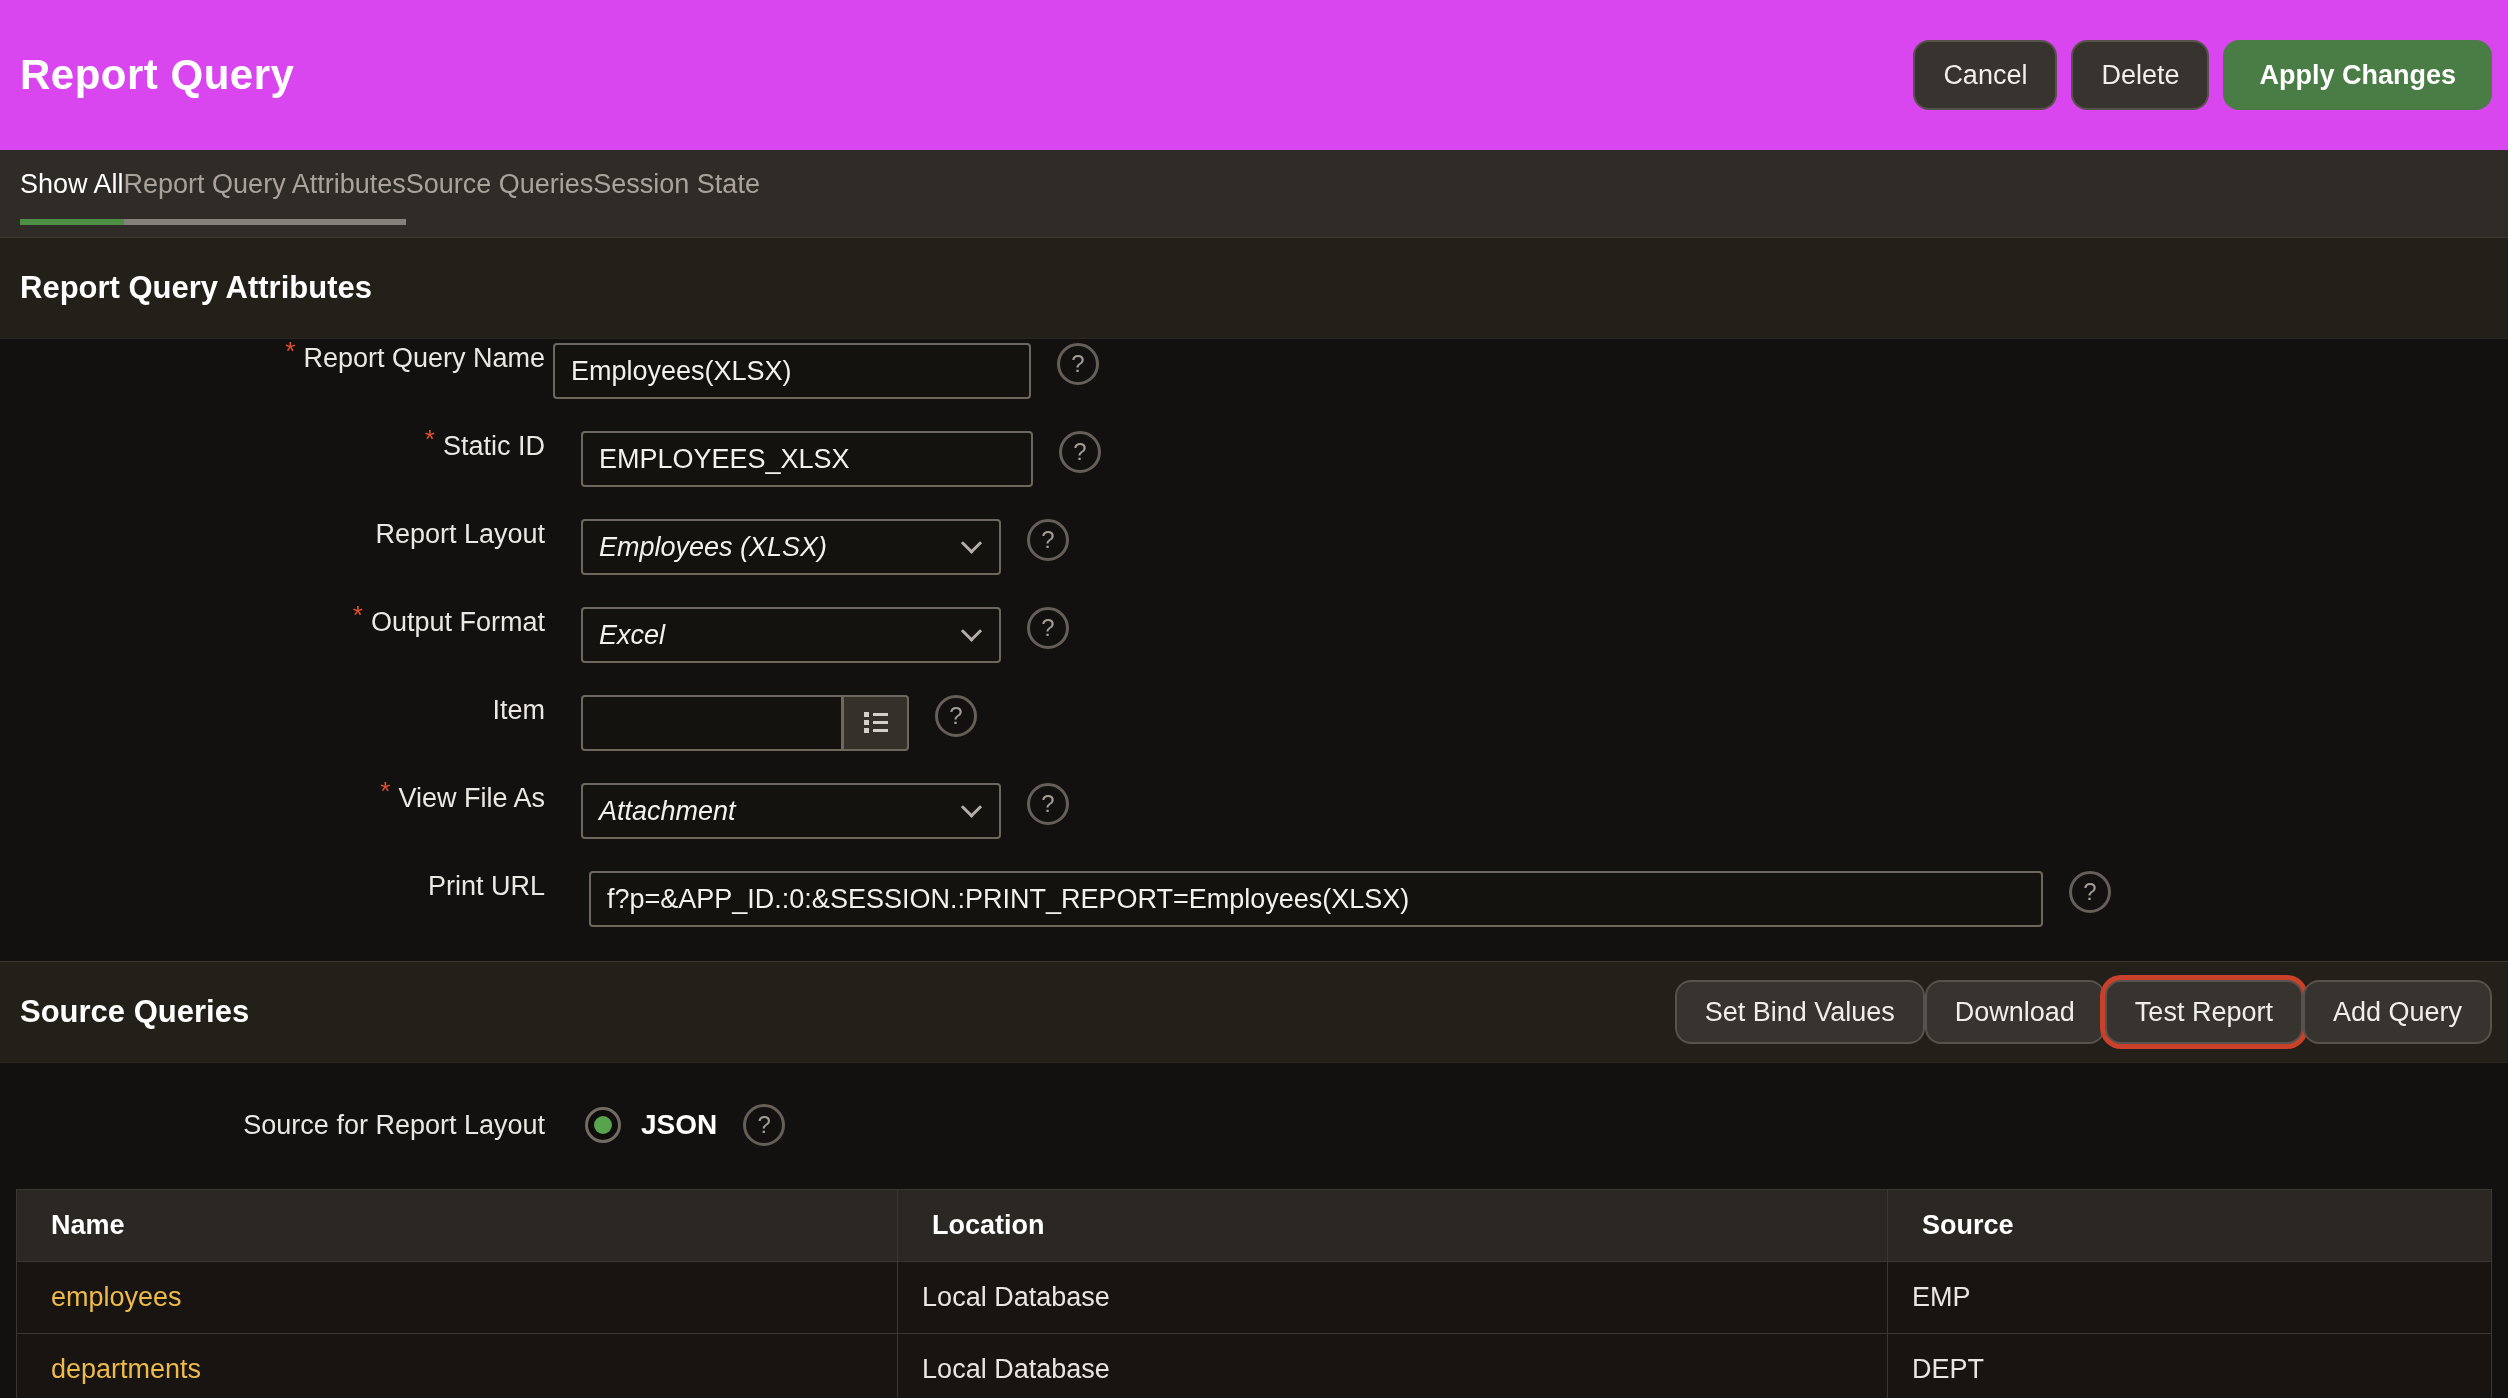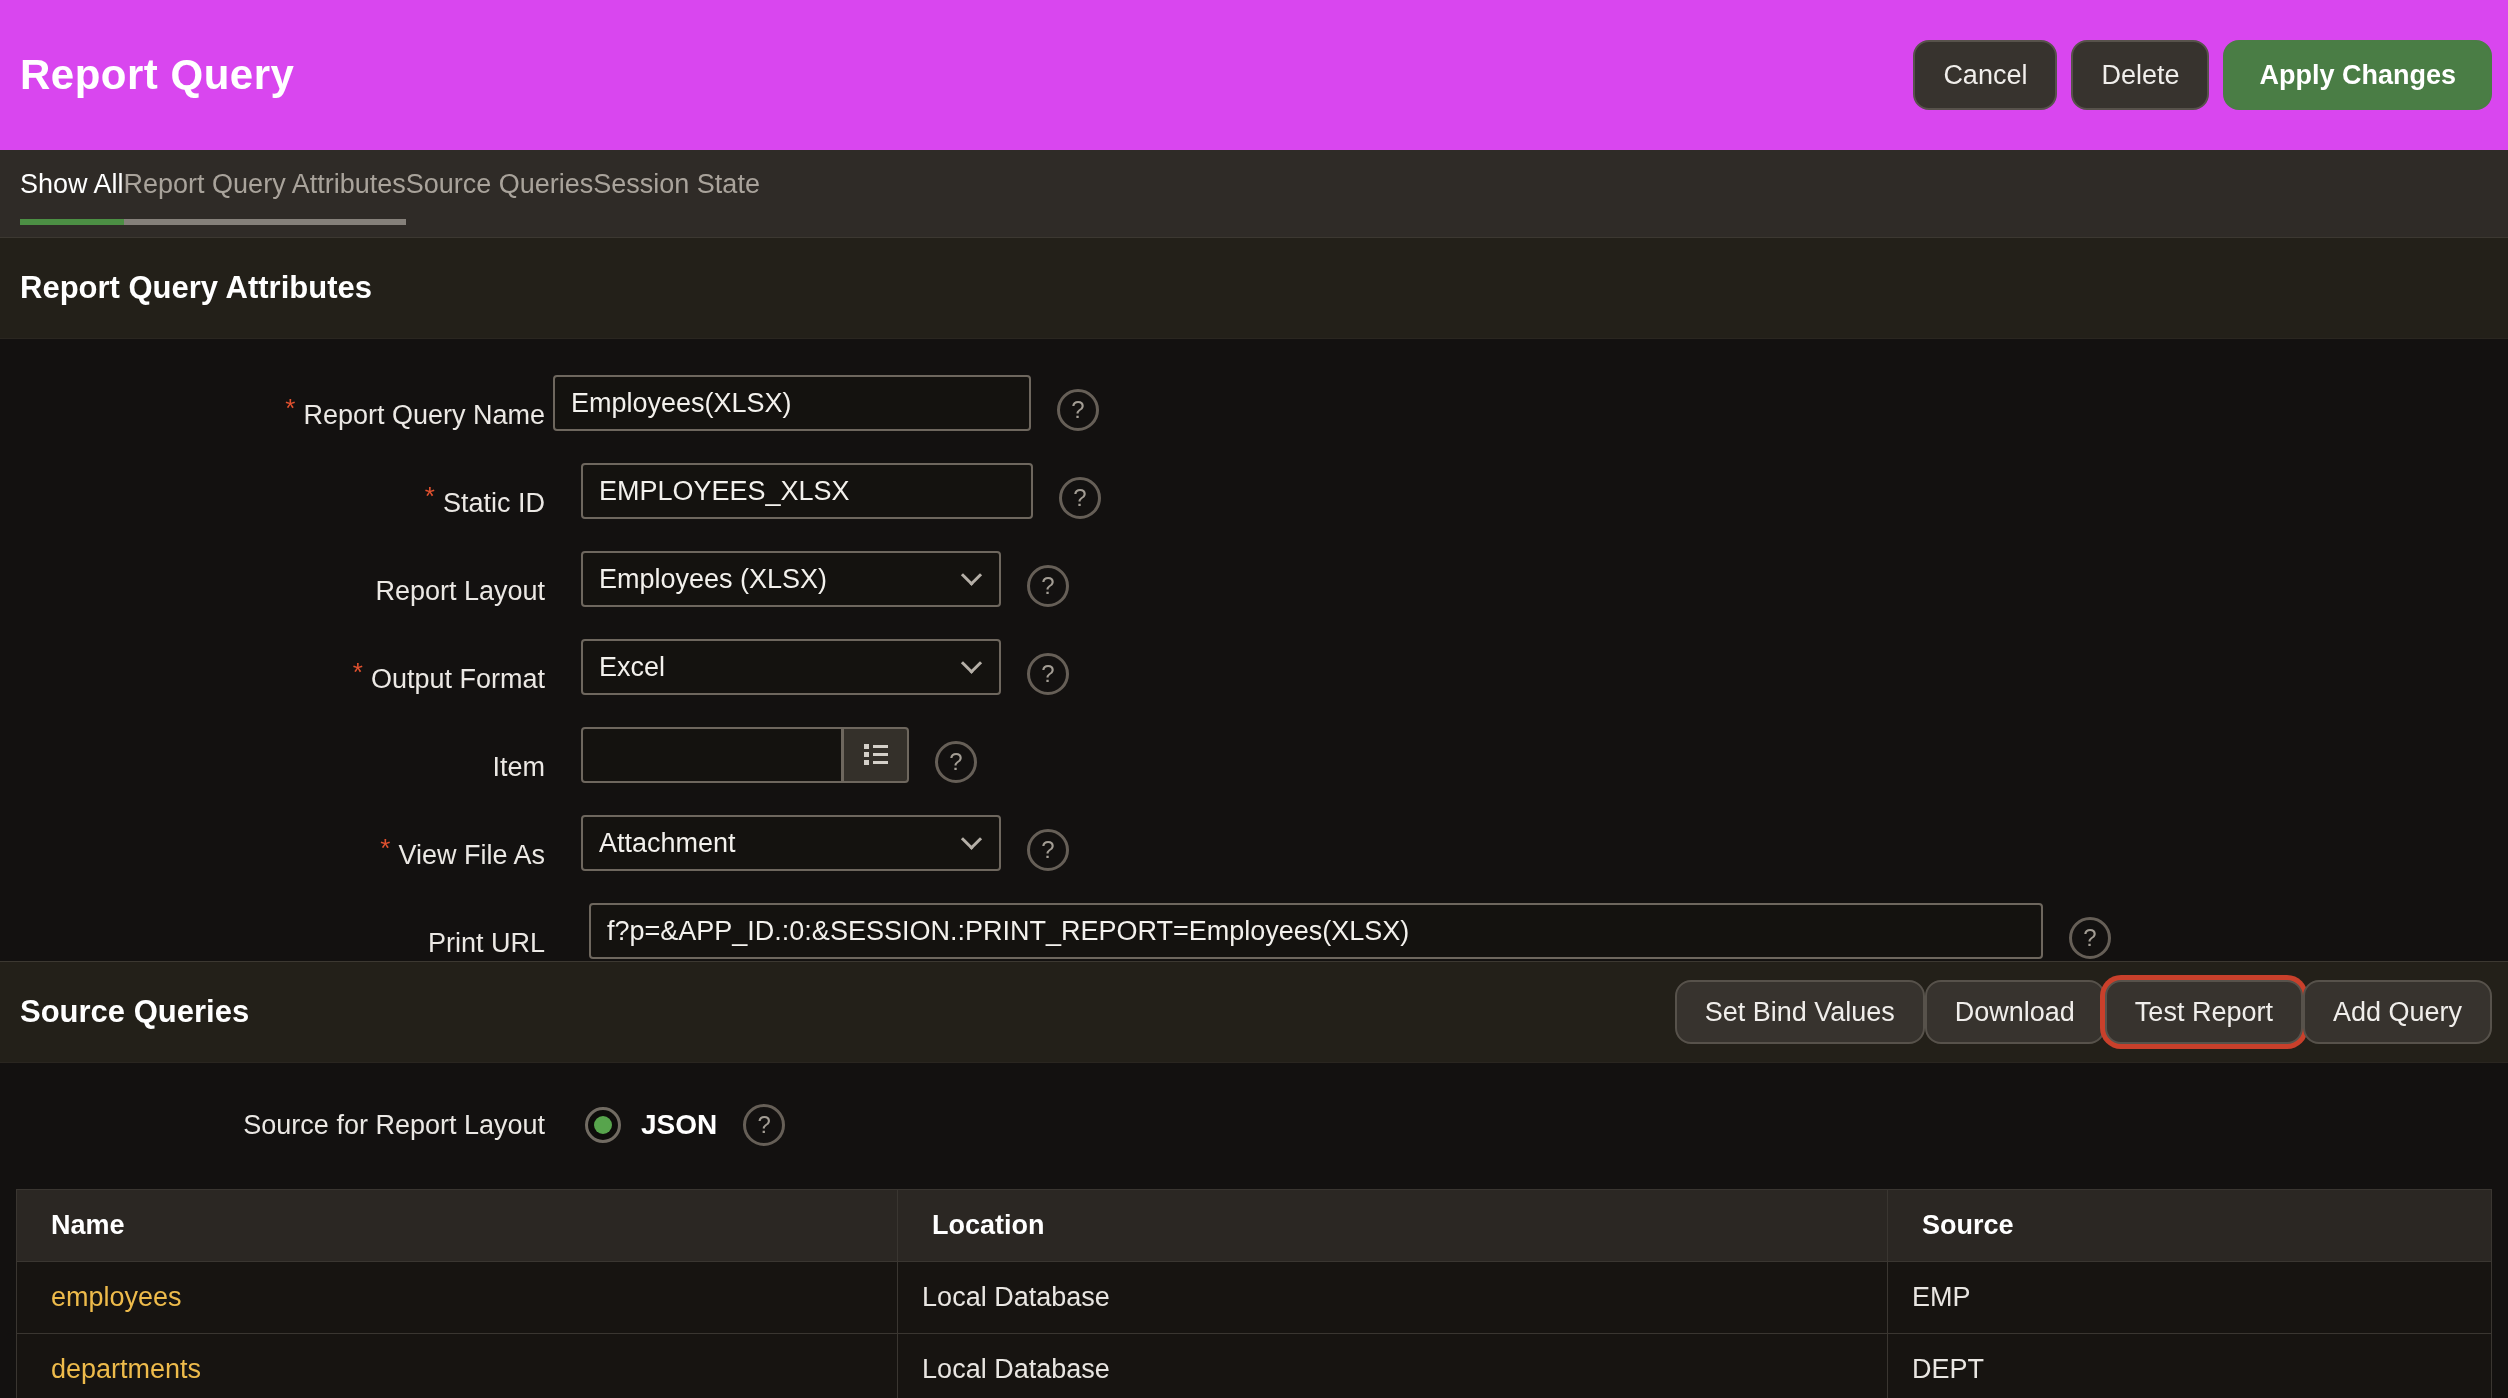--- a/index.html
+++ b/index.html
@@ -72,21 +72,21 @@
     align-items: center;
     justify-content: space-between;
     padding: 0 16px 0 20px;
   }
   .section-title { font-size: 31px; font-weight: bold; color: #ffffff; }
   .section-buttons { display: flex; align-items: center; }
   .section-buttons .btn { height: 64px; }
 
   
   .form-region { padding: 4px 0 2px; background: #131110; }
-  .form-row { height: 88px; display: flex; align-items: flex-end; }
+  .form-row { height: 88px; display: flex; align-items: flex-start; }
   .field-label {
     width: 545px;
     text-align: right;
     font-size: 27px;
     color: #ebe8e4;
     flex: none;
   }
   .req { color: #e1512f; margin-right: 8px; position: relative; top: -7px; font-size: 26px; }
   .text-input, .select {
     height: 56px;
@@ -98,20 +98,21 @@
     font-family: inherit;
     padding: 0 16px;
     margin-left: 36px;
   }
   .select {
     display: flex;
     align-items: center;
     justify-content: space-between;
     padding: 0 20px 0 16px;
     cursor: pointer;
+    font-style: italic;
   }
   .chevron {
     width: 15px; height: 15px;
     border-right: 3px solid #b5afa7;
     border-bottom: 3px solid #b5afa7;
     transform: rotate(45deg) translate(-3px, -3px);
     flex: none;
     margin-left: 24px;
   }
   .w-name   { width: 478px; margin-left: 8px; }

